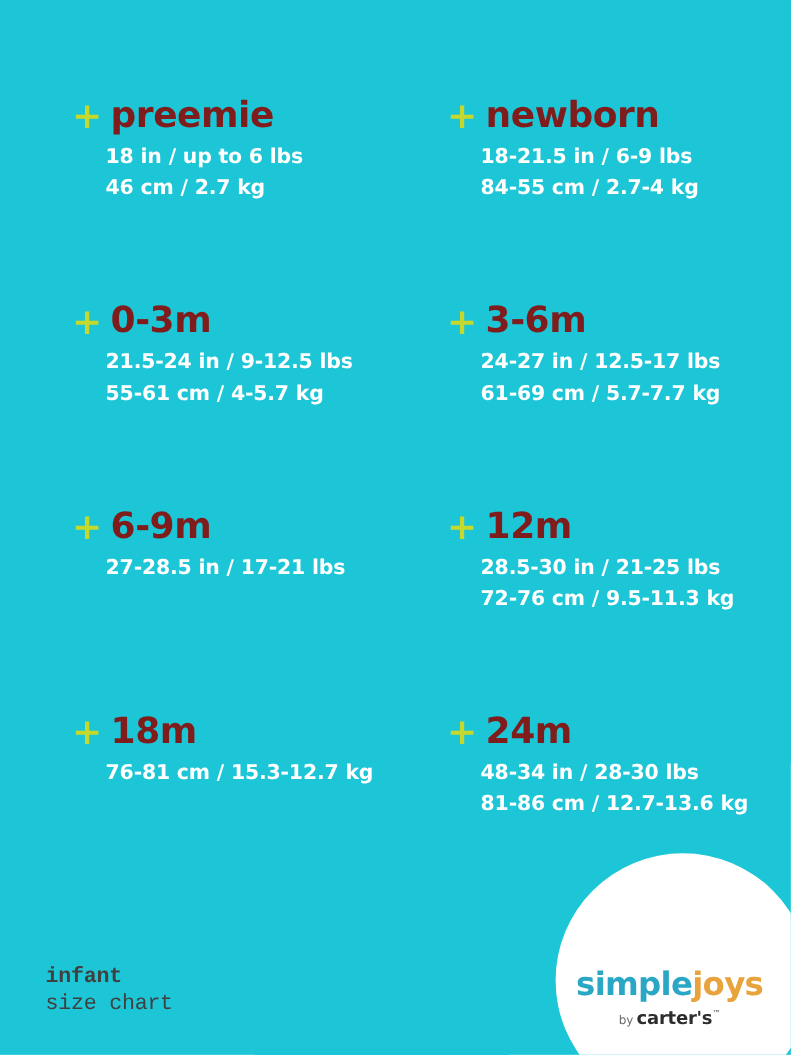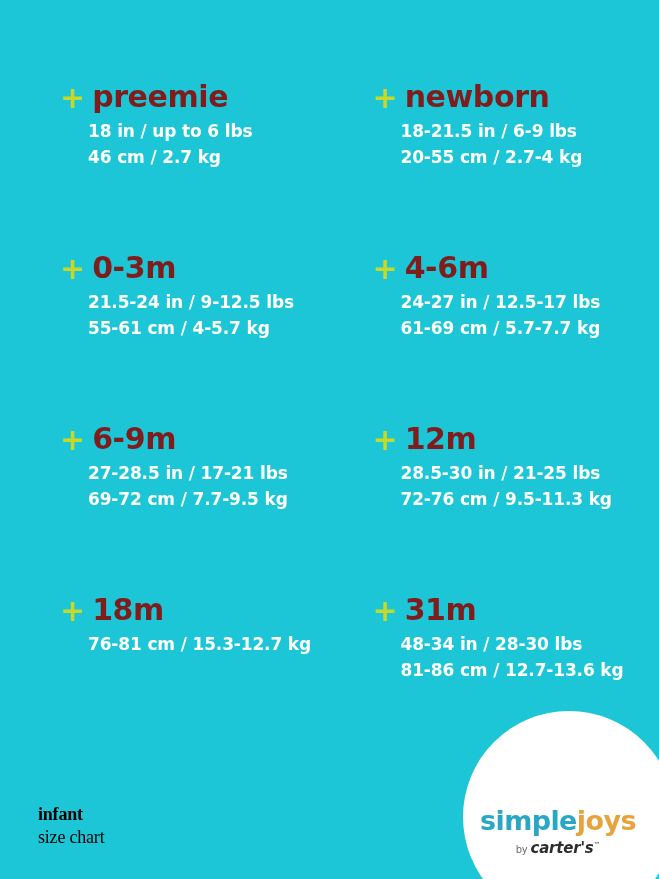--- a/index.html
+++ b/index.html
@@ -68,22 +68,22 @@
     font-weight: bold;
     line-height: 1.52;
     letter-spacing: -0.15px;
     padding-left: 28px;
     font-family: "DejaVu Sans", sans-serif;
   }
   .footer-title {
     position: absolute;
     left: 38px;
     bottom: 31px;
-    color: #000000;
-    font-family: Liberation Serif, serif;
+    color: #404040;
+    font-family: Liberation Mono, monospace;
   }
   .footer-line1 {
     display: block;
     font-size: 18px;
     font-weight: bold;
     line-height: 1.25;
     letter-spacing: -0.2px;
   }
   .footer-line2 {
     display: block;
@@ -134,21 +134,20 @@
     font-family: "DejaVu Sans", sans-serif;
     letter-spacing: -0.2px;
   }
   .logo-by {
     color: #6d6d6d;
     font-size: 10px;
   }
   .logo-carters {
     color: #2d2d2d;
     font-weight: bold;
-    font-style: italic;
   }
   .tm {
     font-size: 7px;
     vertical-align: super;
   }
 </style>
 </head>
 <body>
 
 <div class="chart">
@@ -163,48 +162,47 @@
       <div class="measure">18 in / up to 6 lbs</div>
       <div class="measure">46 cm / 2.7 kg</div>
     </div>
 
     <div class="size-entry col2">
       <div class="size-head">
         <span class="plus">+</span>
         <span class="size-label">newborn</span>
       </div>
       <div class="measure">18-21.5 in / 6-9 lbs</div>
-      <div class="measure">20-55 cm / 2.7-4 kg</div>
+      <div class="measure">84-55 cm / 2.7-4 kg</div>
     </div>
 
     <div class="size-entry">
       <div class="size-head">
         <span class="plus">+</span>
         <span class="size-label">0-3m</span>
       </div>
       <div class="measure">21.5-24 in / 9-12.5 lbs</div>
       <div class="measure">55-61 cm / 4-5.7 kg</div>
     </div>
 
     <div class="size-entry col2">
       <div class="size-head">
         <span class="plus">+</span>
-        <span class="size-label">4-6m</span>
+        <span class="size-label">3-6m</span>
       </div>
       <div class="measure">24-27 in / 12.5-17 lbs</div>
       <div class="measure">61-69 cm / 5.7-7.7 kg</div>
     </div>
 
     <div class="size-entry">
       <div class="size-head">
         <span class="plus">+</span>
         <span class="size-label">6-9m</span>
       </div>
       <div class="measure">27-28.5 in / 17-21 lbs</div>
-      <div class="measure">69-72 cm / 7.7-9.5 kg</div>
     </div>
 
     <div class="size-entry col2">
       <div class="size-head">
         <span class="plus">+</span>
         <span class="size-label">12m</span>
       </div>
       <div class="measure">28.5-30 in / 21-25 lbs</div>
       <div class="measure">72-76 cm / 9.5-11.3 kg</div>
     </div>
@@ -213,21 +211,21 @@
       <div class="size-head">
         <span class="plus">+</span>
         <span class="size-label">18m</span>
       </div>
       <div class="measure">76-81 cm / 15.3-12.7 kg</div>
     </div>
 
     <div class="size-entry col2">
       <div class="size-head">
         <span class="plus">+</span>
-        <span class="size-label">31m</span>
+        <span class="size-label">24m</span>
       </div>
       <div class="measure">48-34 in / 28-30 lbs</div>
       <div class="measure">81-86 cm / 12.7-13.6 kg</div>
     </div>
 
   </div>
 
   <div class="footer-title">
     <span class="footer-line1">infant</span>
     <span class="footer-line2">size chart</span>

